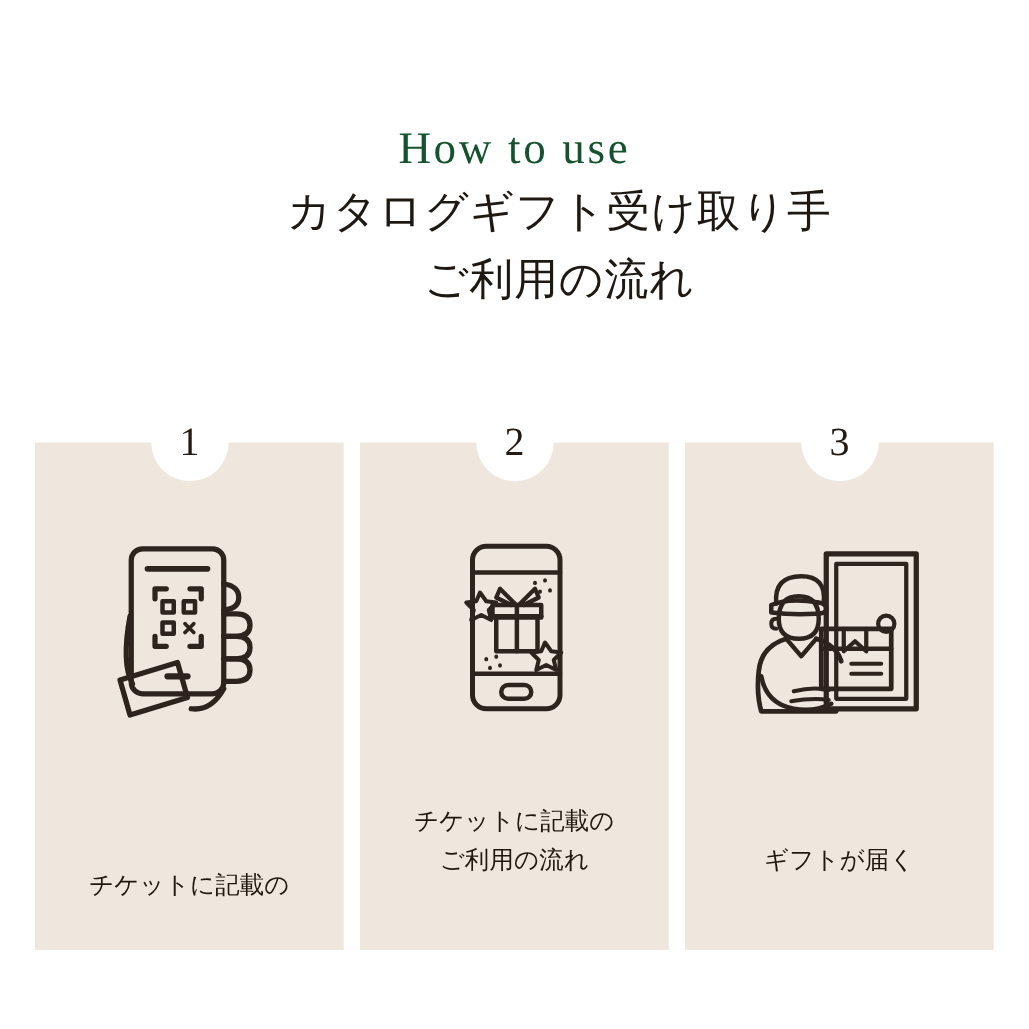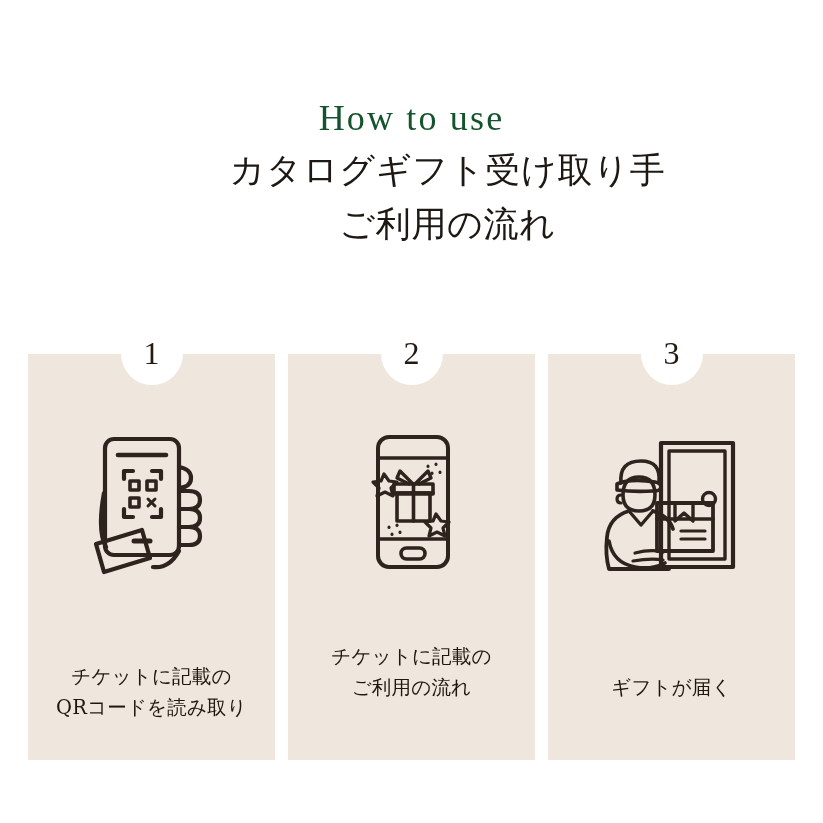--- a/index.html
+++ b/index.html
@@ -176,21 +176,20 @@
           <path d="M89 120 q-10 18 -26 16" fill="none"></path>
 
           <path d="M14 62 q-7 38 2 54" fill="none"></path>
 
           <path d="M6 113 L52 99 L60 127 L14 141 Z" fill="none"></path>
         </svg>
       </div>
 
       <div class="step-caption">
         <span class="cap-line">チケットに記載の</span>
-        <span class="cap-line">QRコードを読み取り</span>
       </div>
     </div>
 
     <div class="step-card">
       <div class="step-badge">2</div>
 
       <div class="step-icon">
         <svg width="112" height="150" viewBox="0 0 112 150" fill="none" stroke="#2e241d" stroke-width="4" stroke-linecap="round" stroke-linejoin="round">
 
           <rect x="22" y="6" width="70" height="130" rx="11" ry="11"></rect>

